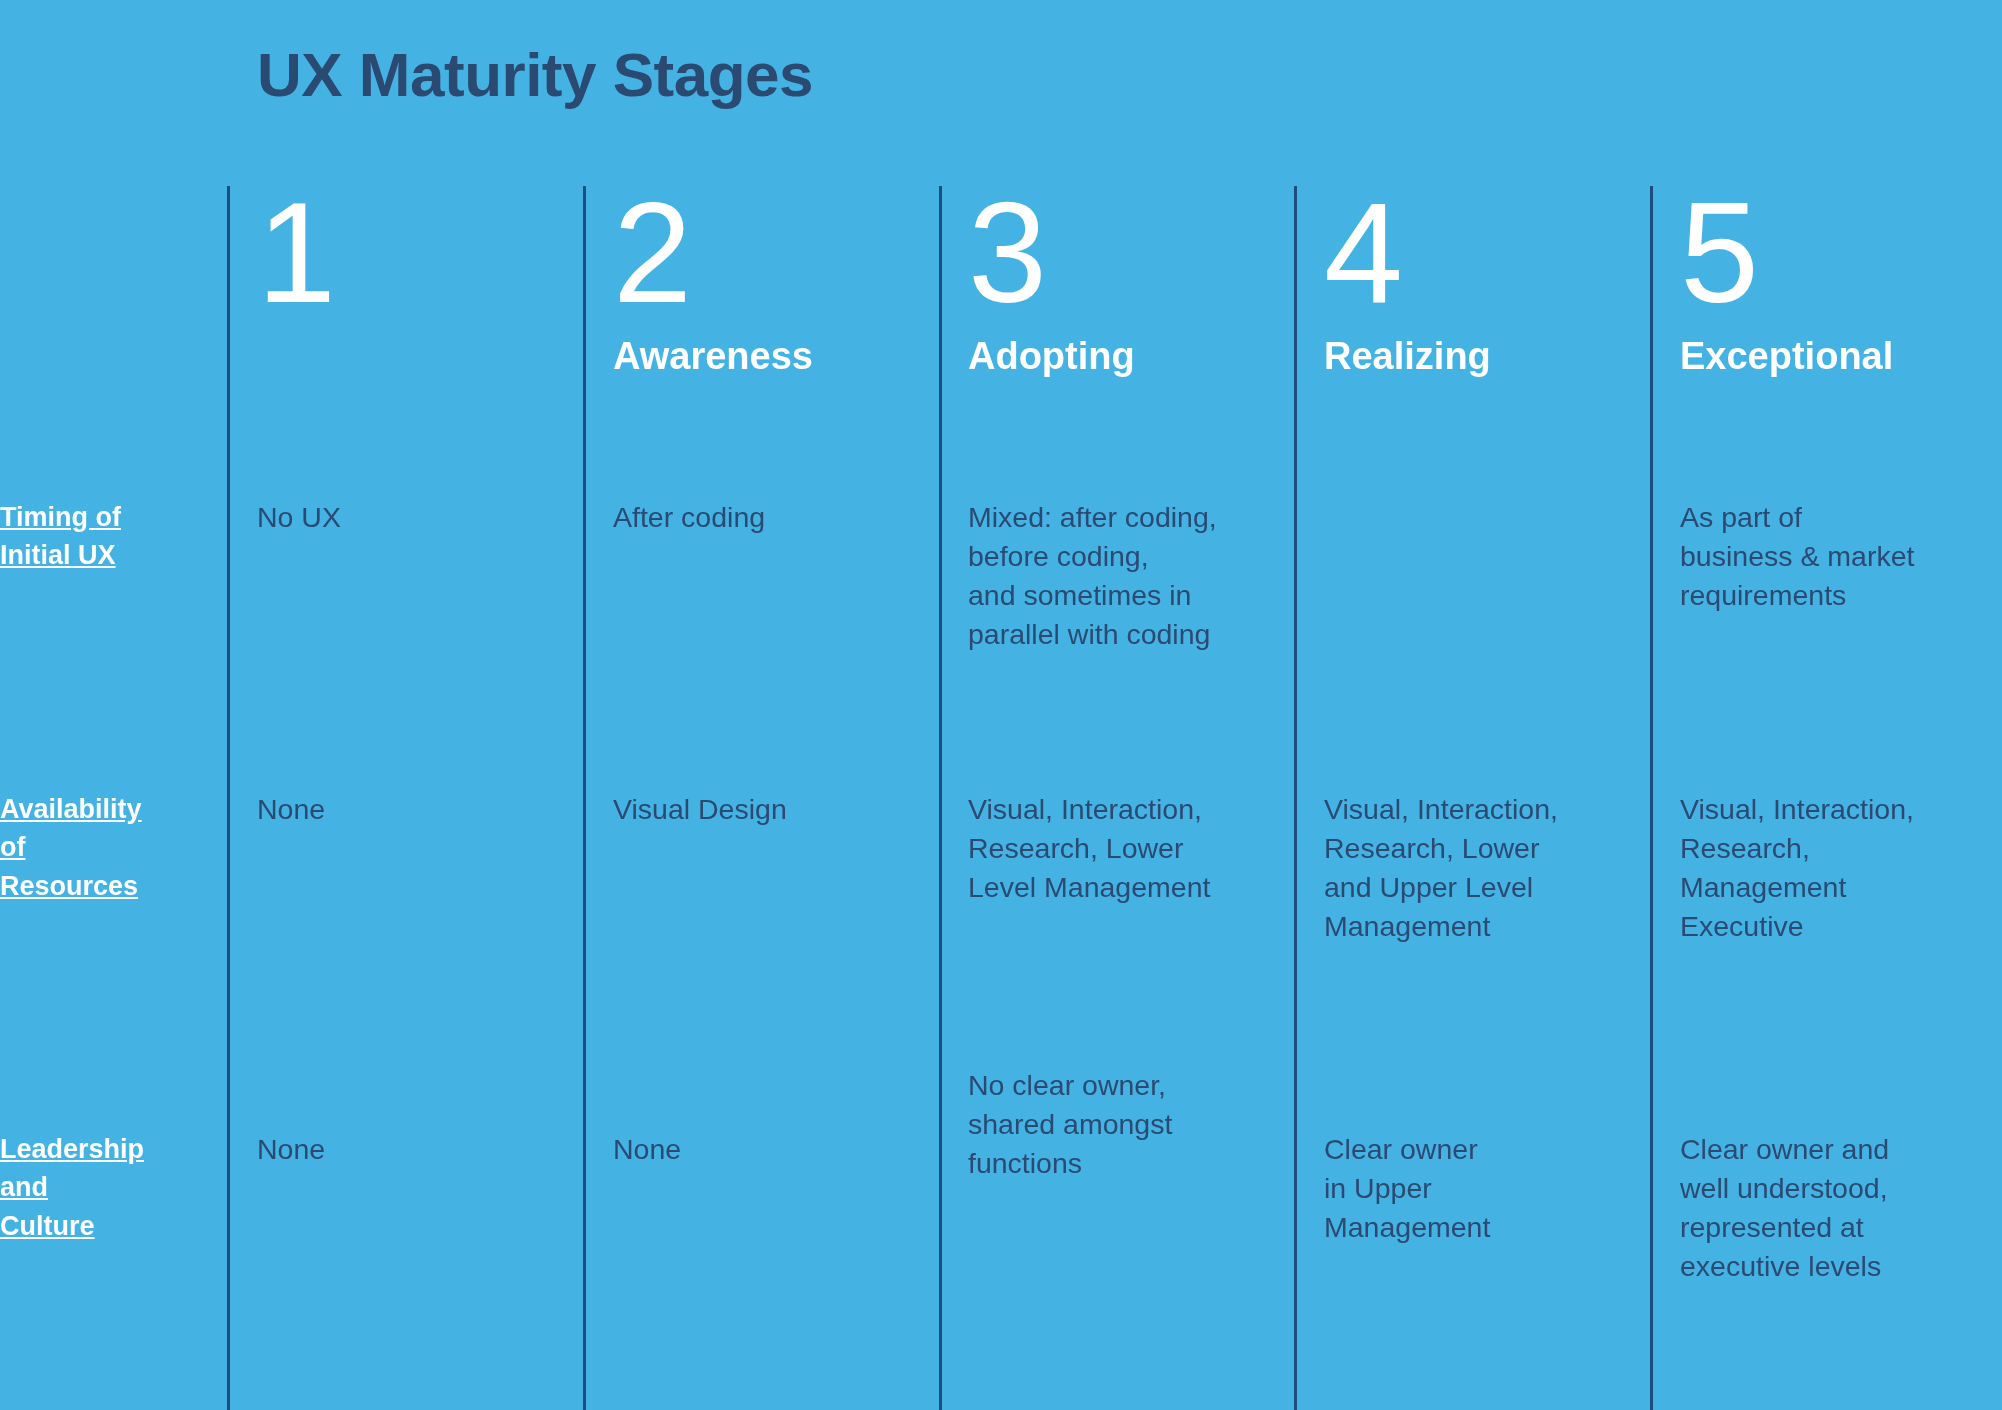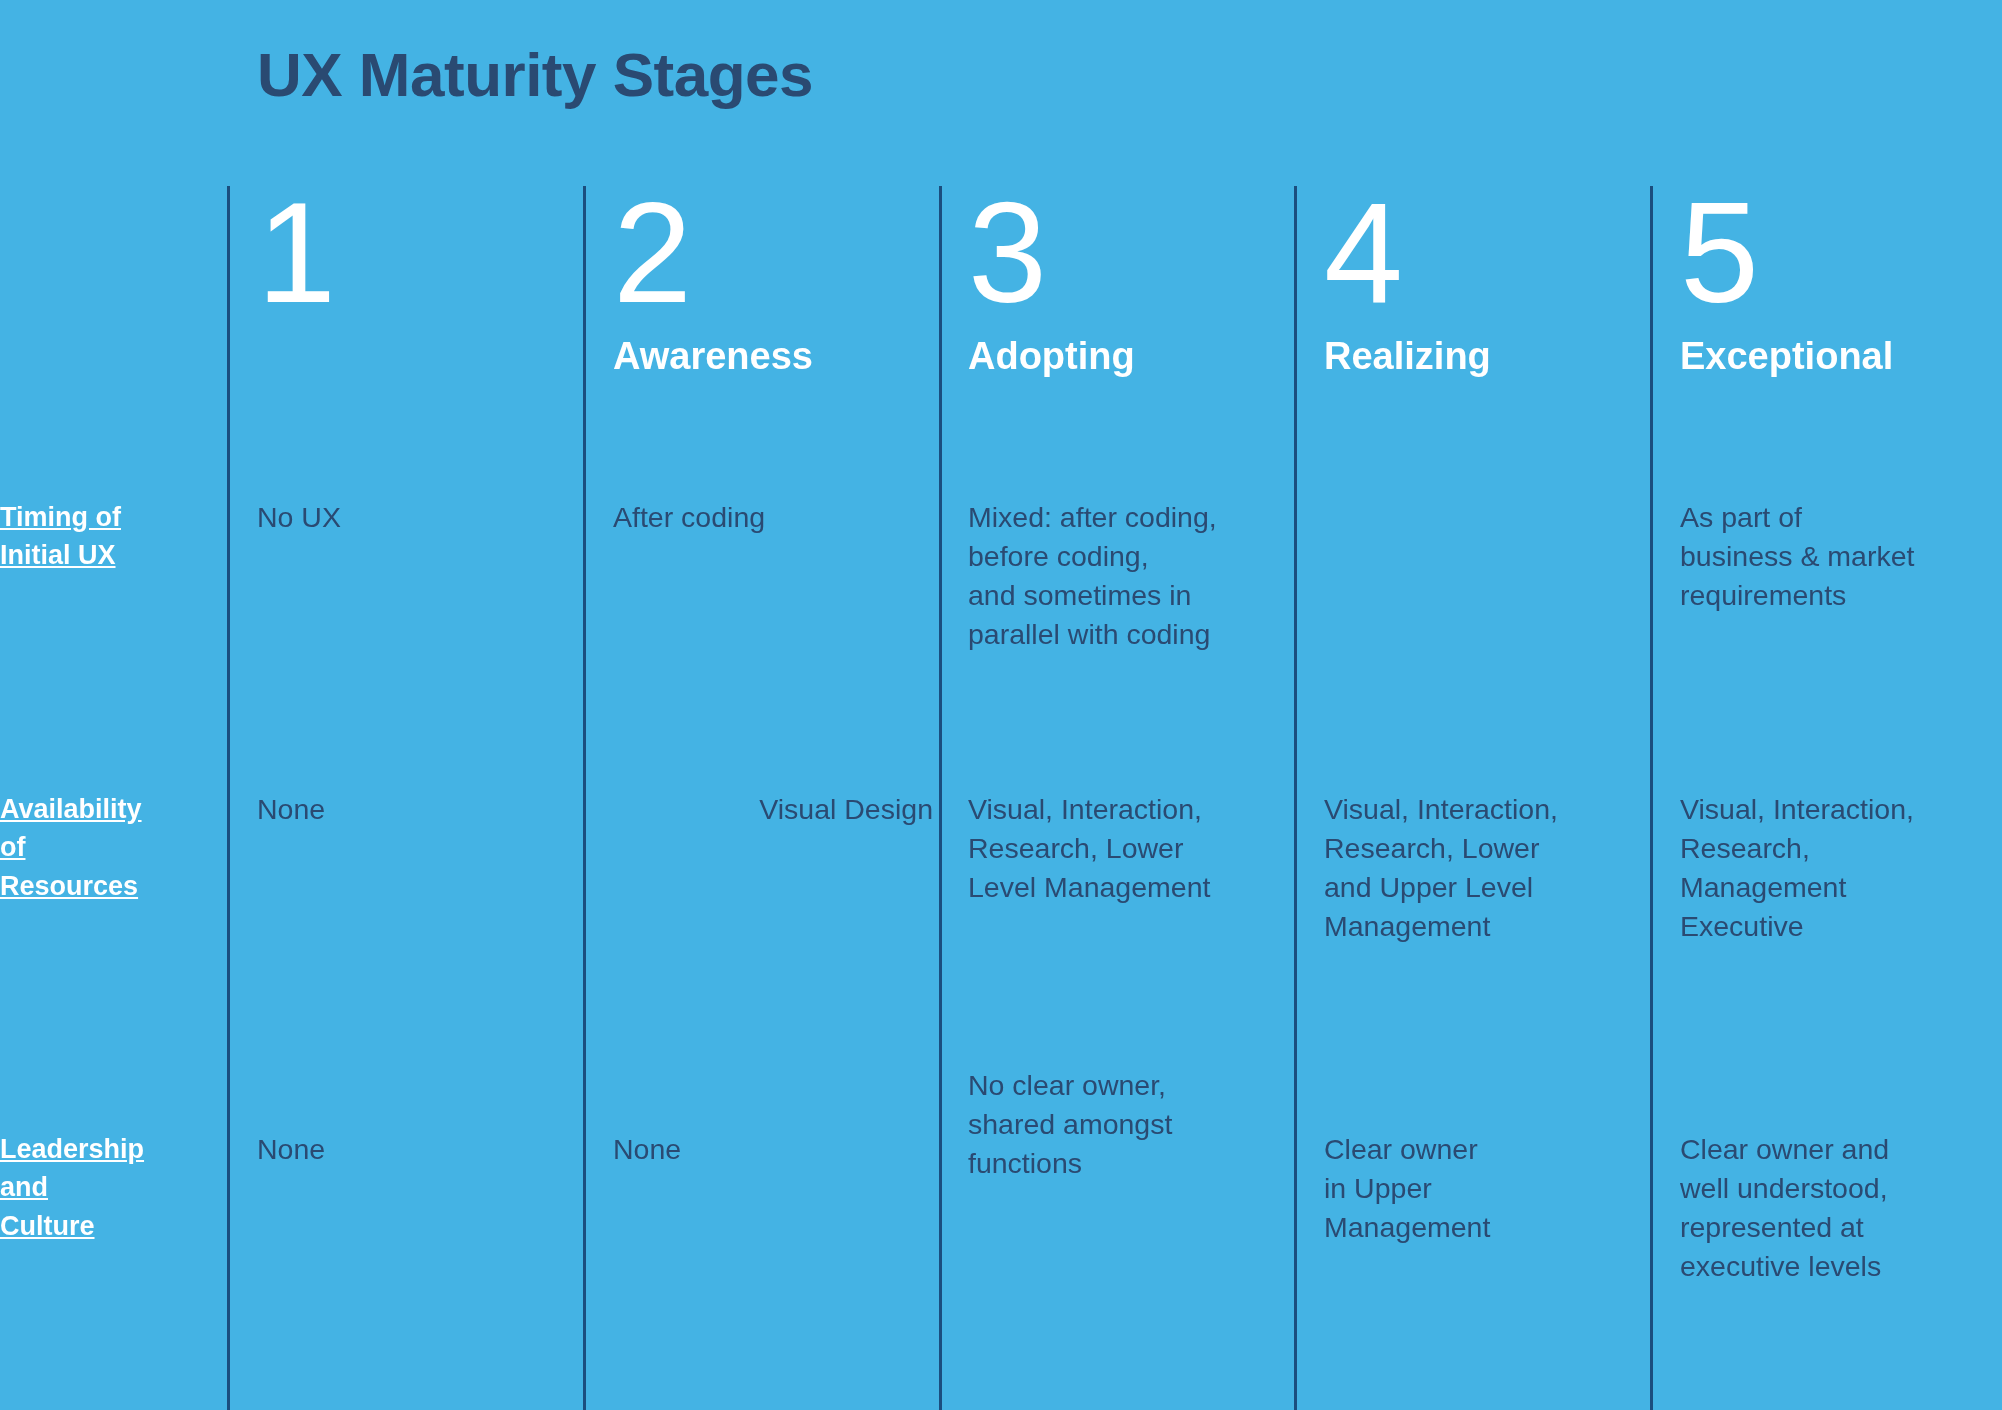--- a/index.html
+++ b/index.html
@@ -135,21 +135,21 @@
 and sometimes in
 parallel with coding</div>
   <div class="cell" style="left:1680px; top:498px;">As part of
 business &amp; market
 requirements</div>
 
   <div class="row-label" style="top:790px;">Availability
 of
 Resources</div>
   <div class="cell" style="left:257px;  top:790px;">None</div>
-  <div class="cell" style="left:613px;  top:790px;text-align:right;">Visual Design</div>
+  <div class="cell" style="left:613px;  top:790px;">Visual Design</div>
   <div class="cell" style="left:968px;  top:790px;">Visual, Interaction,
 Research, Lower
 Level Management</div>
   <div class="cell" style="left:1324px; top:790px;">Visual, Interaction,
 Research, Lower
 and Upper Level
 Management</div>
   <div class="cell" style="left:1680px; top:790px;">Visual, Interaction,
 Research,
 Management

